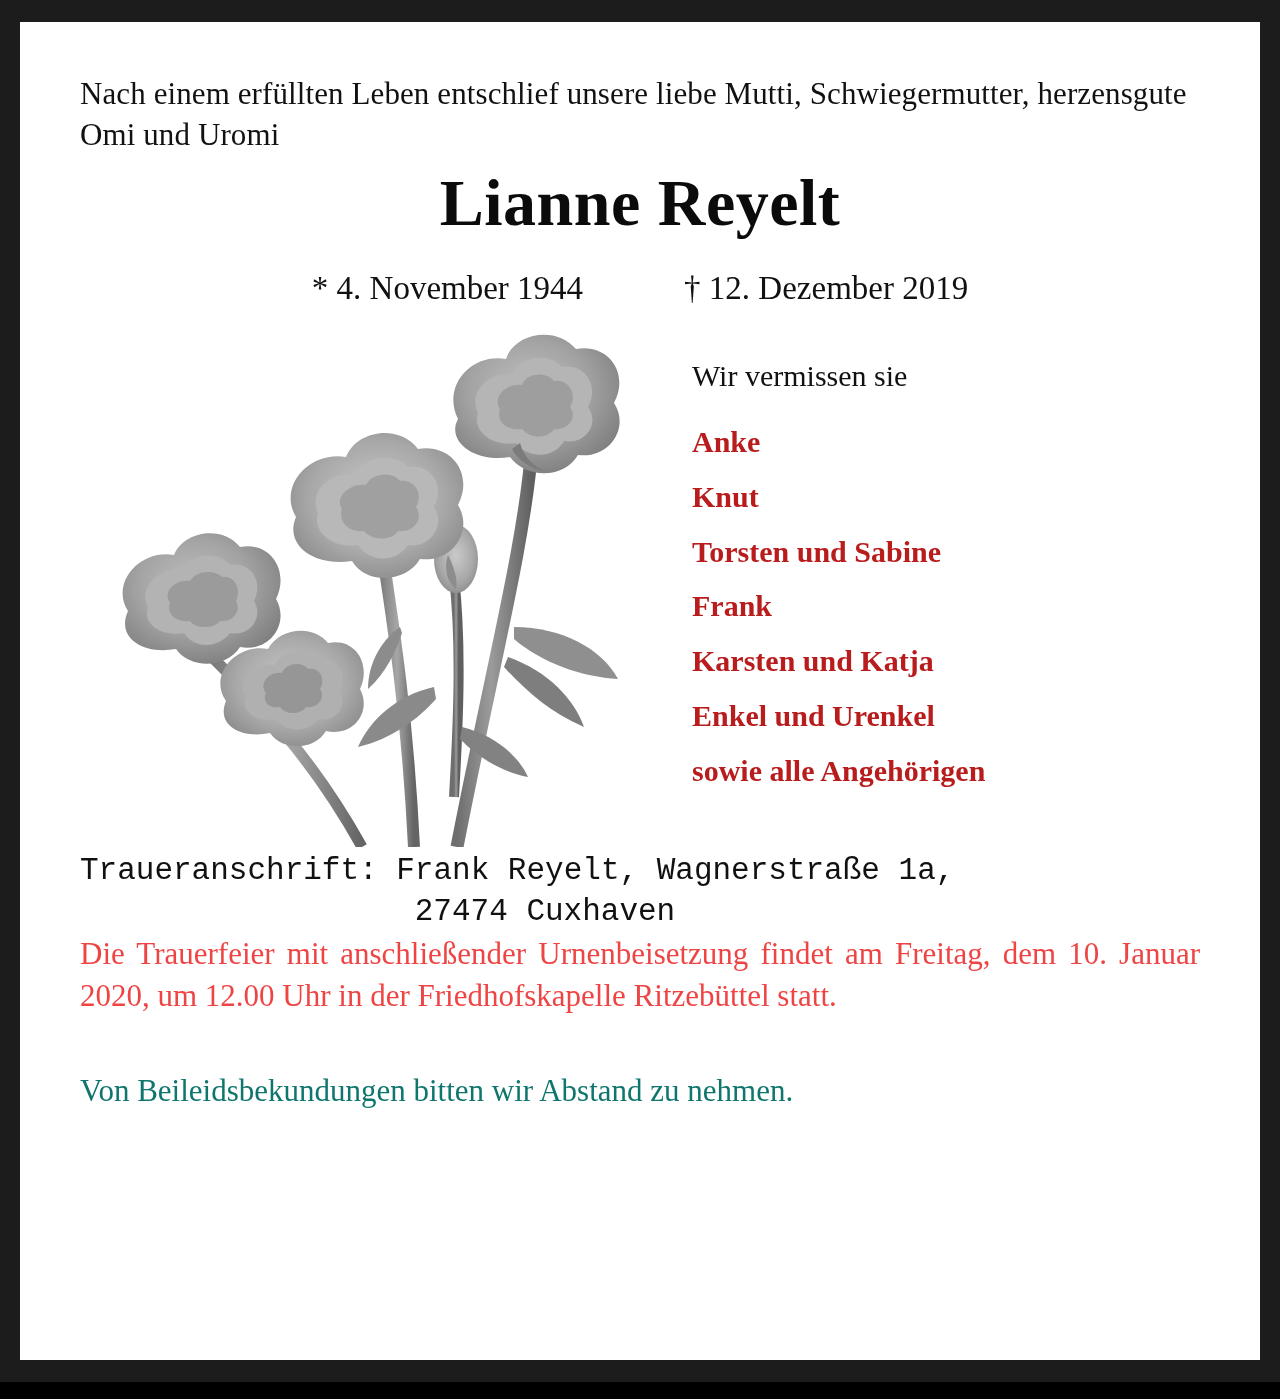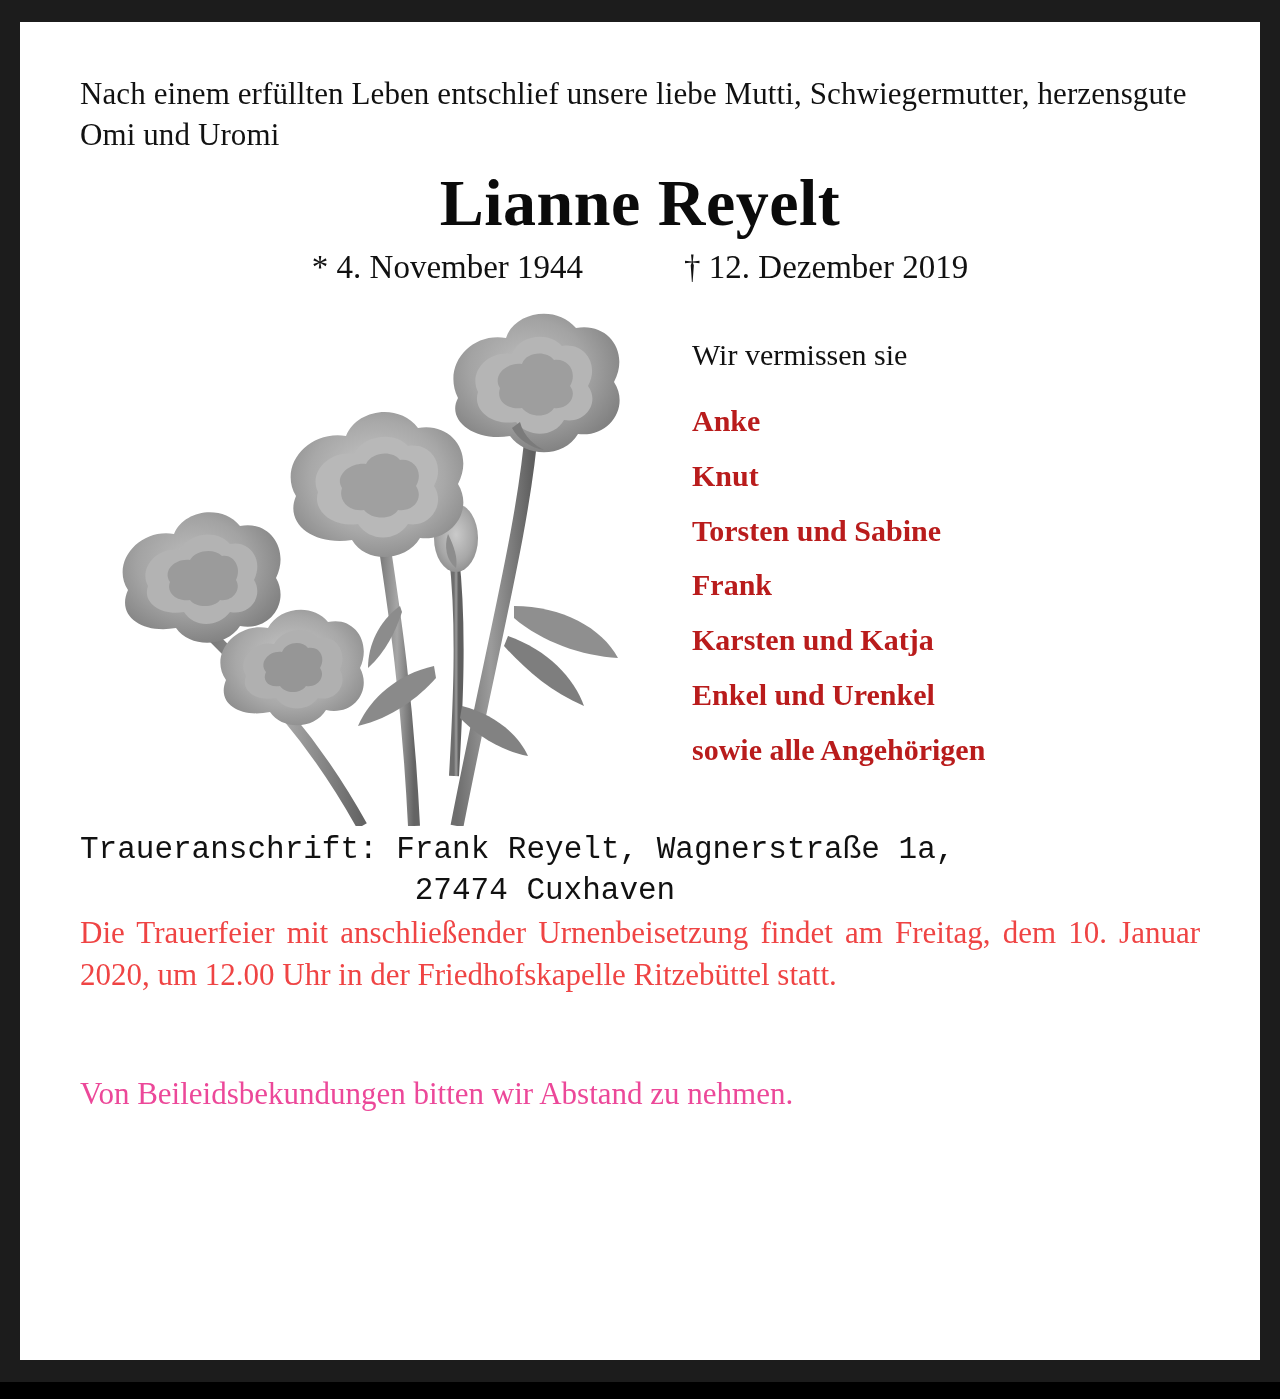--- a/index.html
+++ b/index.html
@@ -47,21 +47,21 @@
     letter-spacing: 0.5px;
     white-space: nowrap;
   }
 
   
   .dates {
     display: flex;
     justify-content: center;
     align-items: baseline;
     gap: 101px;
-    margin-top: 8px;
+    margin-top: 29px;
     font-size: 33px;
     color: #111111;
   }
   .dates .date-item { white-space: nowrap; }
 
   
   .middle {
     position: relative;
     margin-top: 20px;
     height: 520px;
@@ -105,24 +105,24 @@
 
   
   .ceremony {
     font-size: 31px;
     line-height: 1.38;
     color: #ef4444;
     text-align: justify;
     text-align-last: left;
   }
   .closing {
-    margin-top: 76px;
+    margin-top: 52px;
     font-size: 31px;
     line-height: 1.35;
-    color: #ec4899;
+    color: #0f766e;
   }
 
   
 </style>
 </head>
 <body>
 
 <div class="obituary-frame">
   <div class="obituary-card">
 

